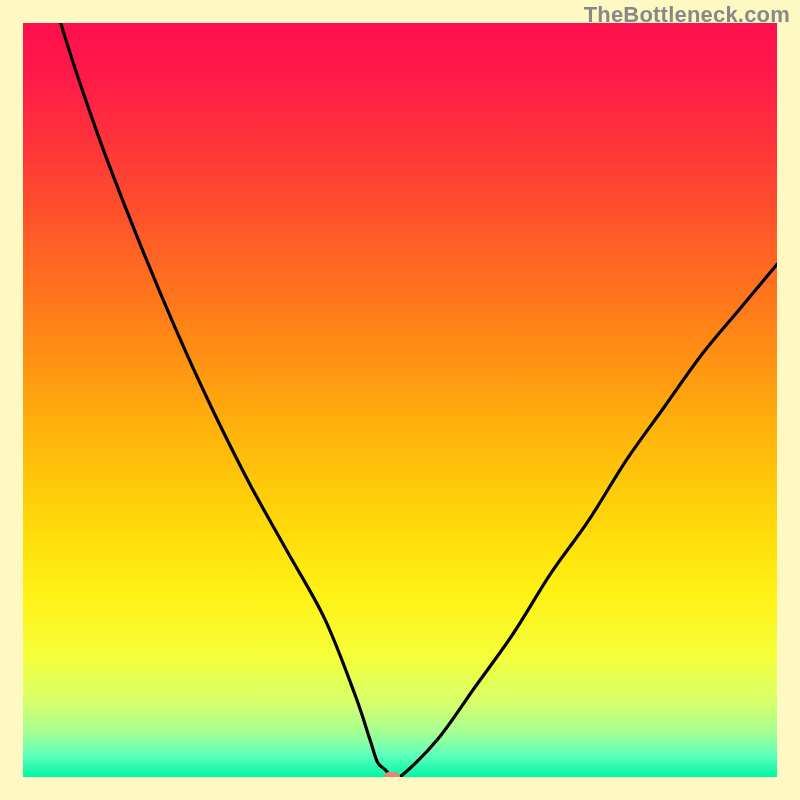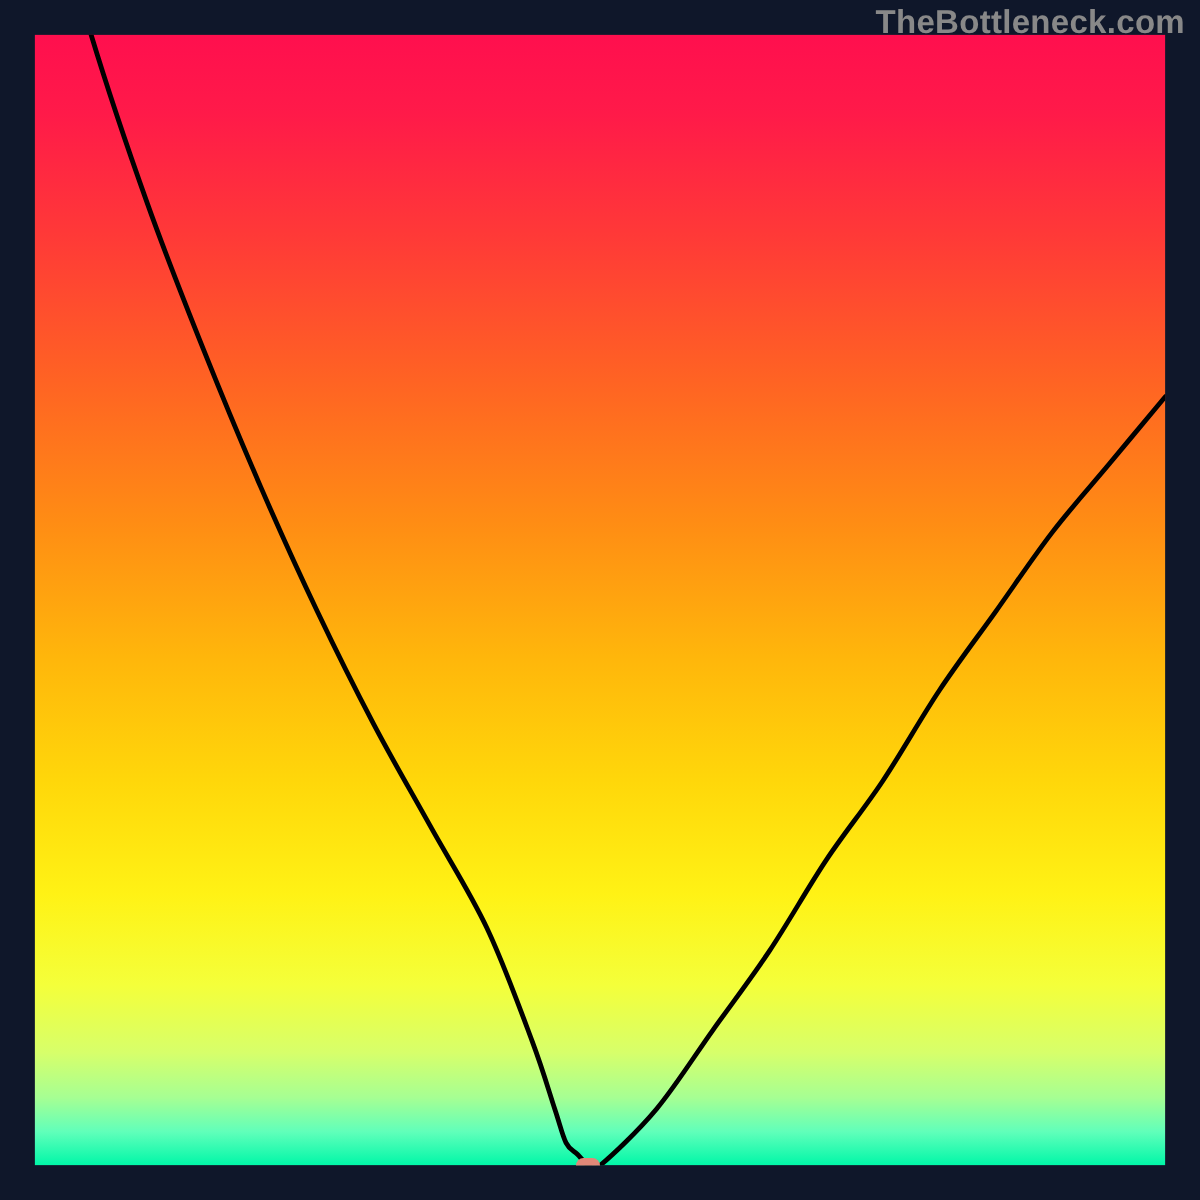--- a/index.html
+++ b/index.html
@@ -7,21 +7,21 @@
     padding: 0;
     width: 800px;
     height: 800px;
     background: #000;
     font-family: Arial, Helvetica, sans-serif;
   }
   .stage {
     position: relative;
     width: 800px;
     height: 800px;
-    background: #0f172a;
+    background: #fef9c3;
   }
   .watermark {
     position: absolute;
     top: 2px;
     right: 10px;
     color: #888;
     font-size: 22px;
     font-weight: 600;
     z-index: 10;
     letter-spacing: 0.2px;

